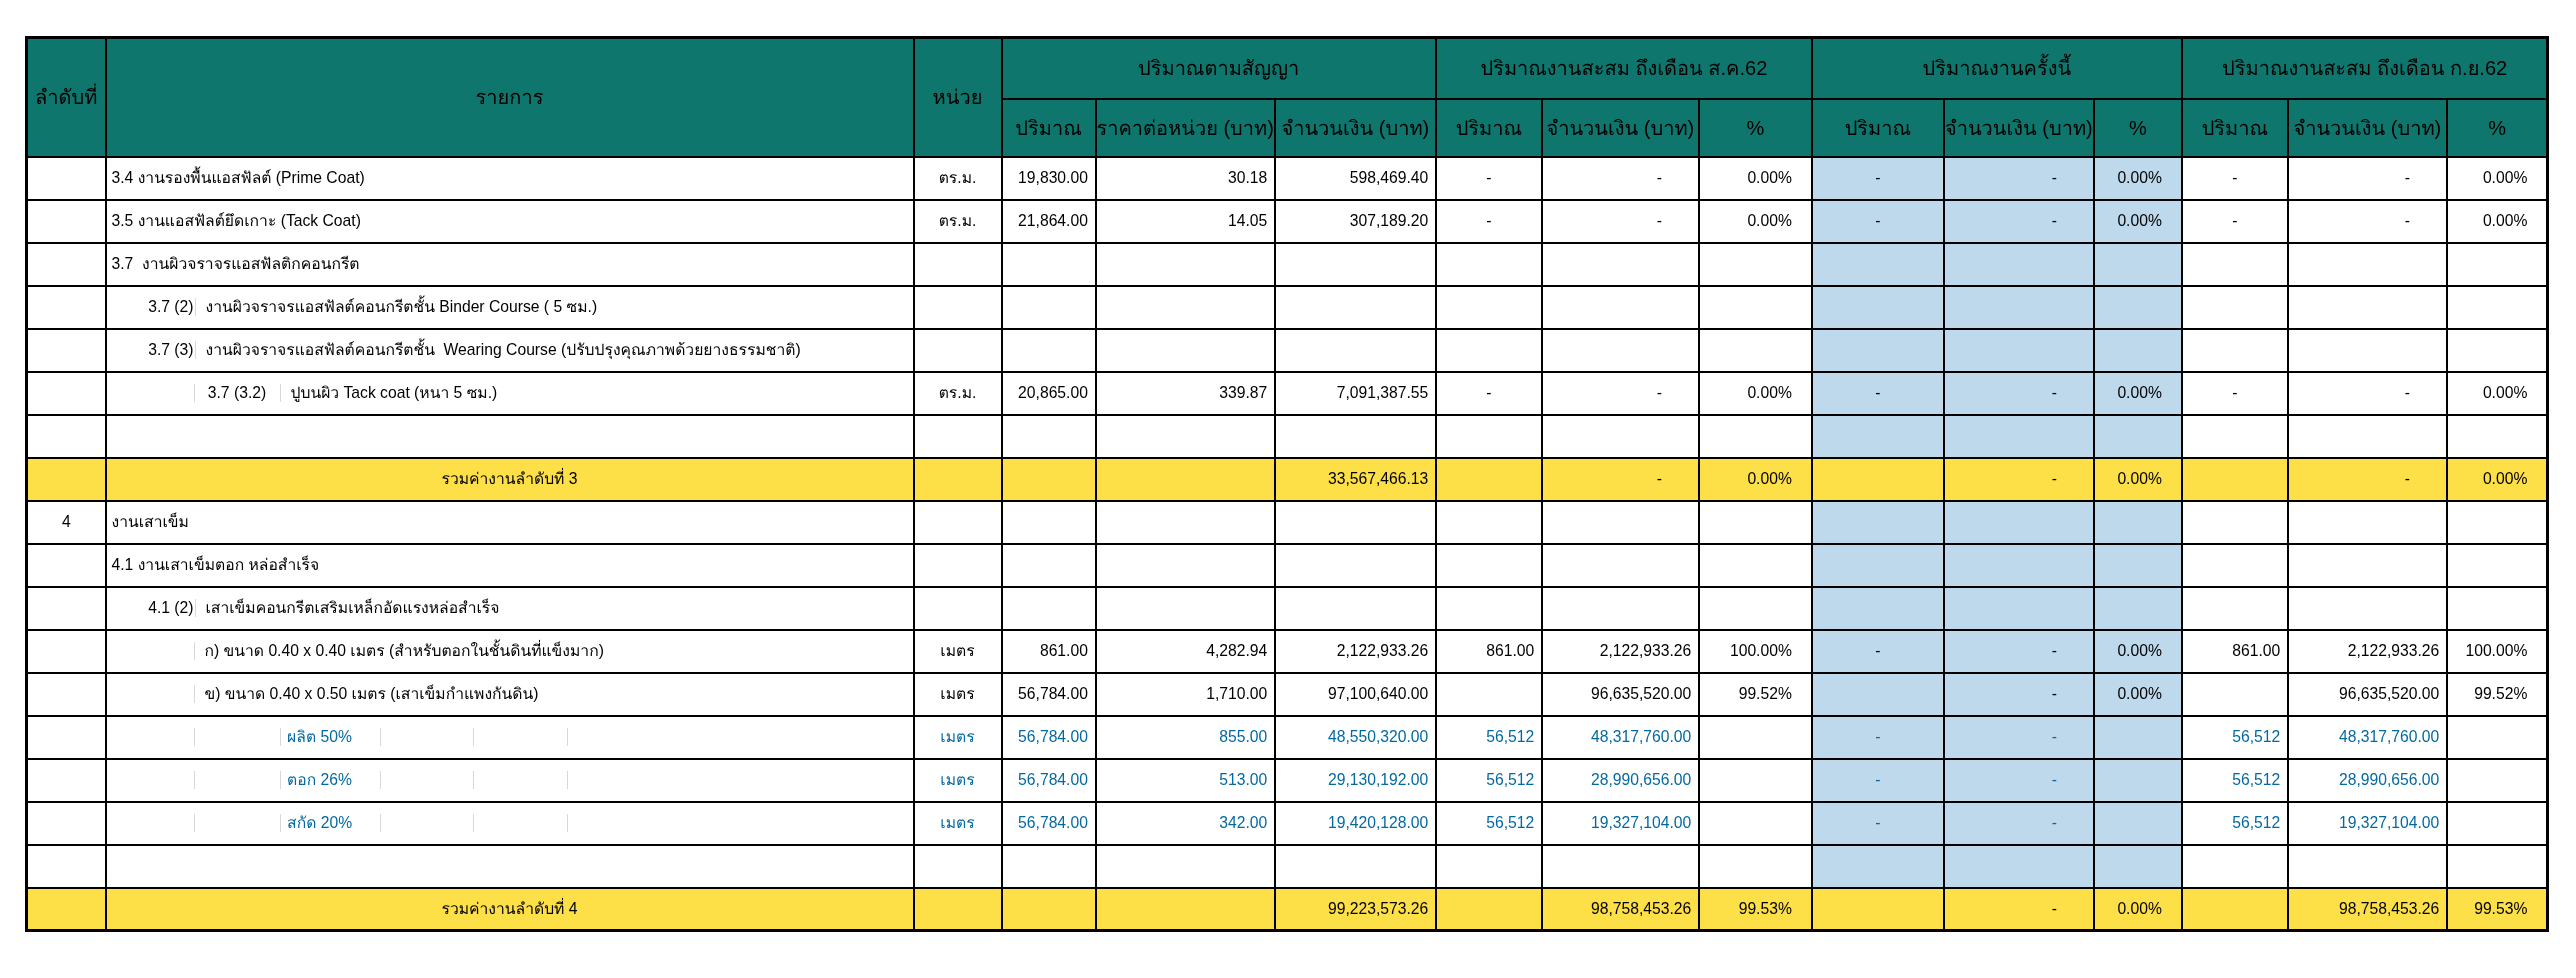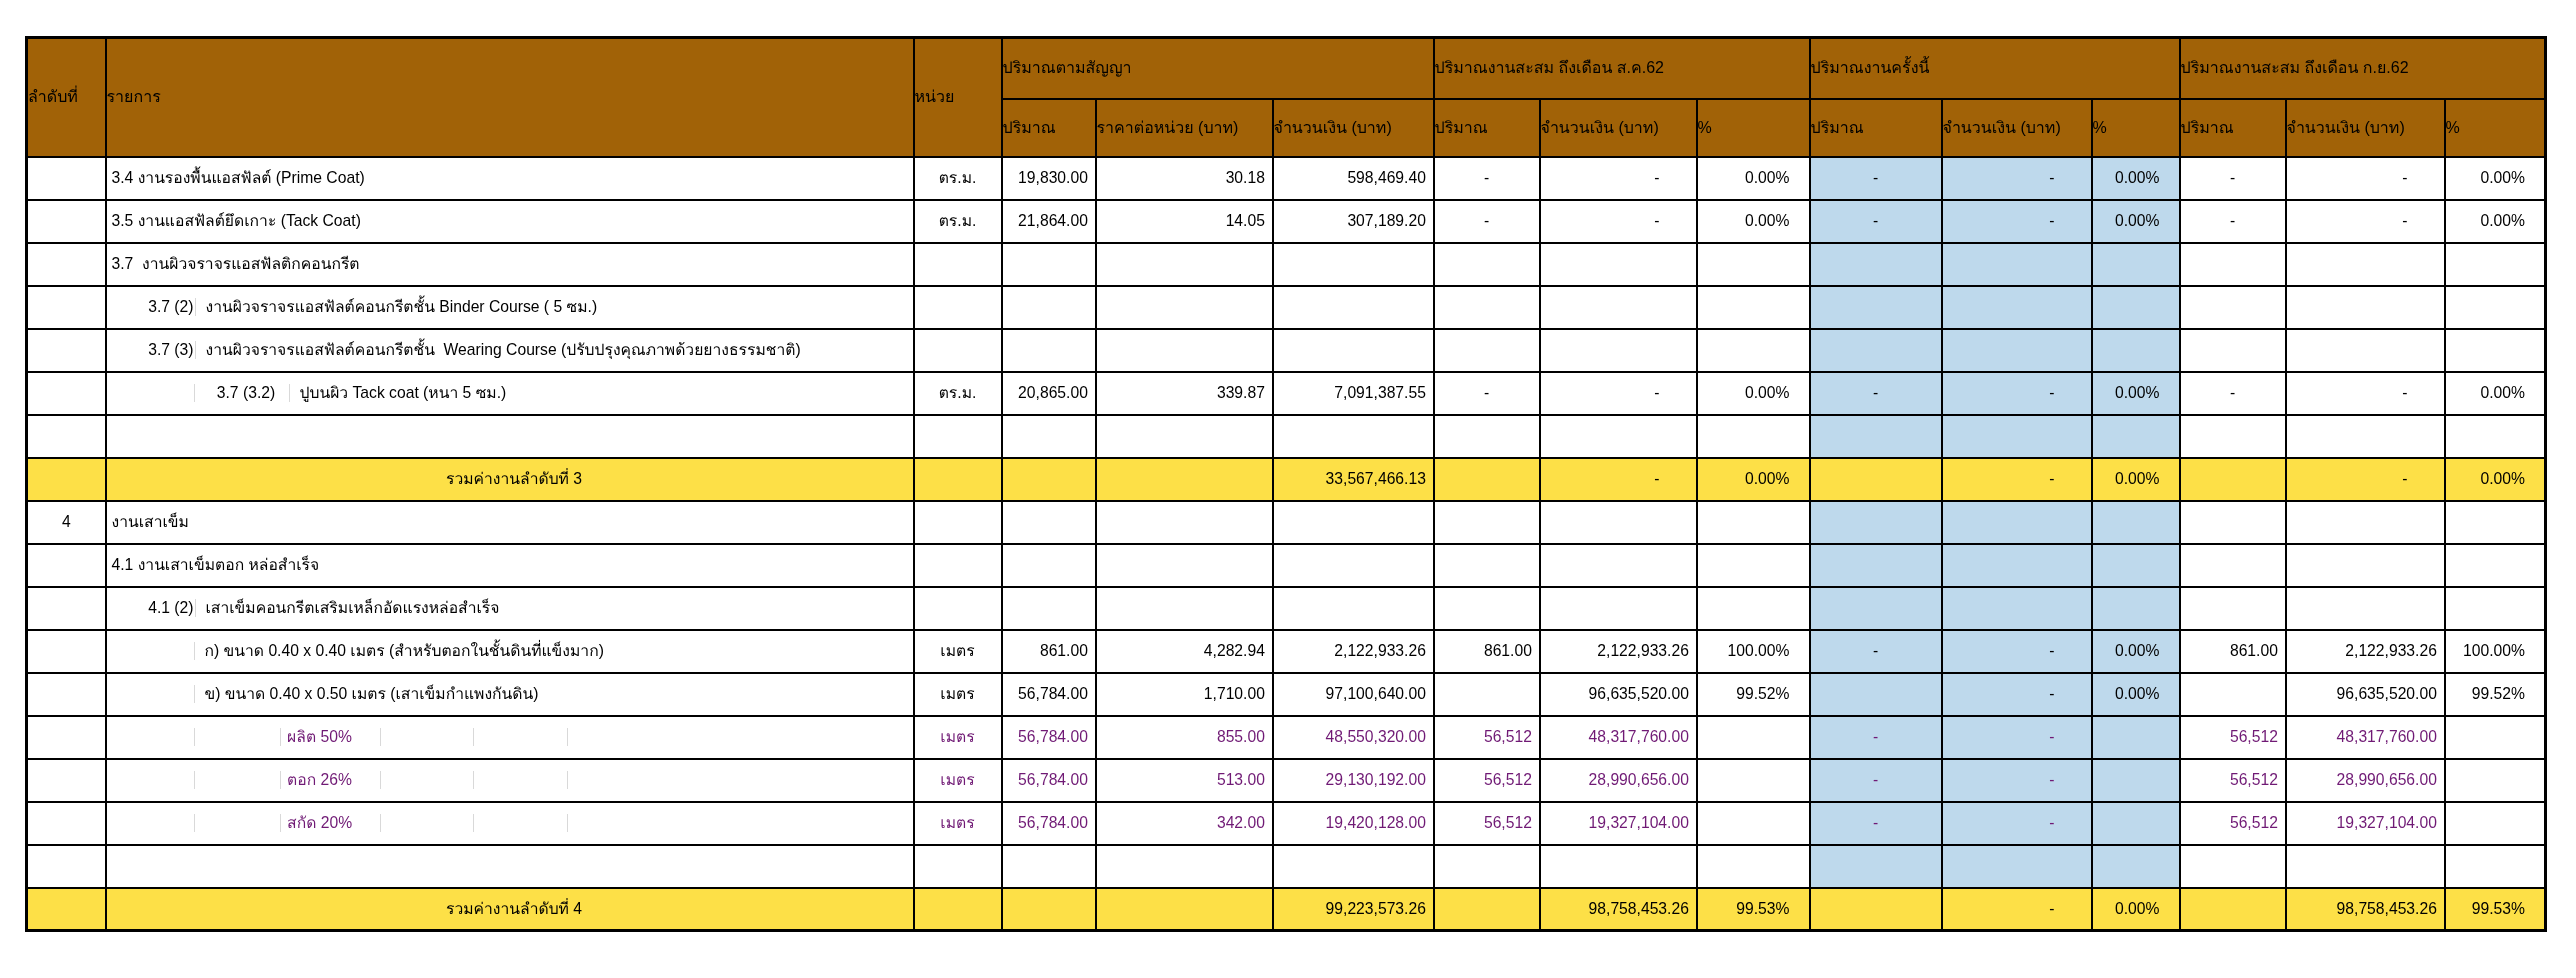--- a/index.html
+++ b/index.html
@@ -1,43 +1,43 @@
 <!DOCTYPE html>
 <html style="font-size:13.3px"><head>
 <meta charset="utf-8">
 <style>
   html,body{margin:0;padding:0;background:#ffffff;width:2576px;height:979px;overflow:hidden;
     font-family:"Liberation Sans","DejaVu Sans",sans-serif;color:#000;}
   .sheet{padding:36px 0 0 25px;}
   table{border-collapse:collapse;table-layout:fixed;border:3.3px solid #000;background:#fff;}
   th,td{border:2.5px solid #000;overflow:hidden;white-space:pre;font-weight:normal;
     font-size:15.7px;line-height:1.1;padding:0;}
-  thead th{background:#a16207;text-align:left;font-size:16px;}
+  thead th{background:#0f766e;text-align:center;font-size:20px;}
   thead tr.tier1{height:61px;}
   thead tr.tier2{height:58px;}
   tbody tr{height:43px;}
   
   .num{text-align:right;padding-right:6.6px;}
   .pct{text-align:right;padding-right:19px;}
   .ctr{text-align:center;}
   .dctr{text-align:center;}
   .dnum{padding-right:36px;}
   .cur{background:#bed9ec;}   
   .tot{background:#fde047;}   
-  .red{color:#701a75;}
+  .red{color:#0369a1;}
   
   td.desc{padding:0;}
   .dwrap{display:flex;align-items:stretch;height:100%;width:100%;}
   .seg{display:flex;align-items:center;white-space:pre;flex:0 0 auto;font-size:15.7px;}
   .seg.g{border-right:1.7px solid #d9d9d9;}
   .seg.last{flex:1 1 auto;padding-left:10px;}
   .seg.l0{padding-left:5px;}
   .seg.l{padding-left:6.6px;}
   .seg.r{justify-content:flex-end;padding-right:1px;}
-  .seg.c{justify-content:center;padding-left:9px;}
+  .seg.c{justify-content:center;padding-left:0;}
   .w105{width:87px;} .w102{width:85px;} .w112{width:93px;} .w111{width:92px;}
 </style>
 </head>
 <body>
 
 <div class="sheet">
   <table>
     <colgroup>
       <col style="width:79px">
         <col style="width:808px">

